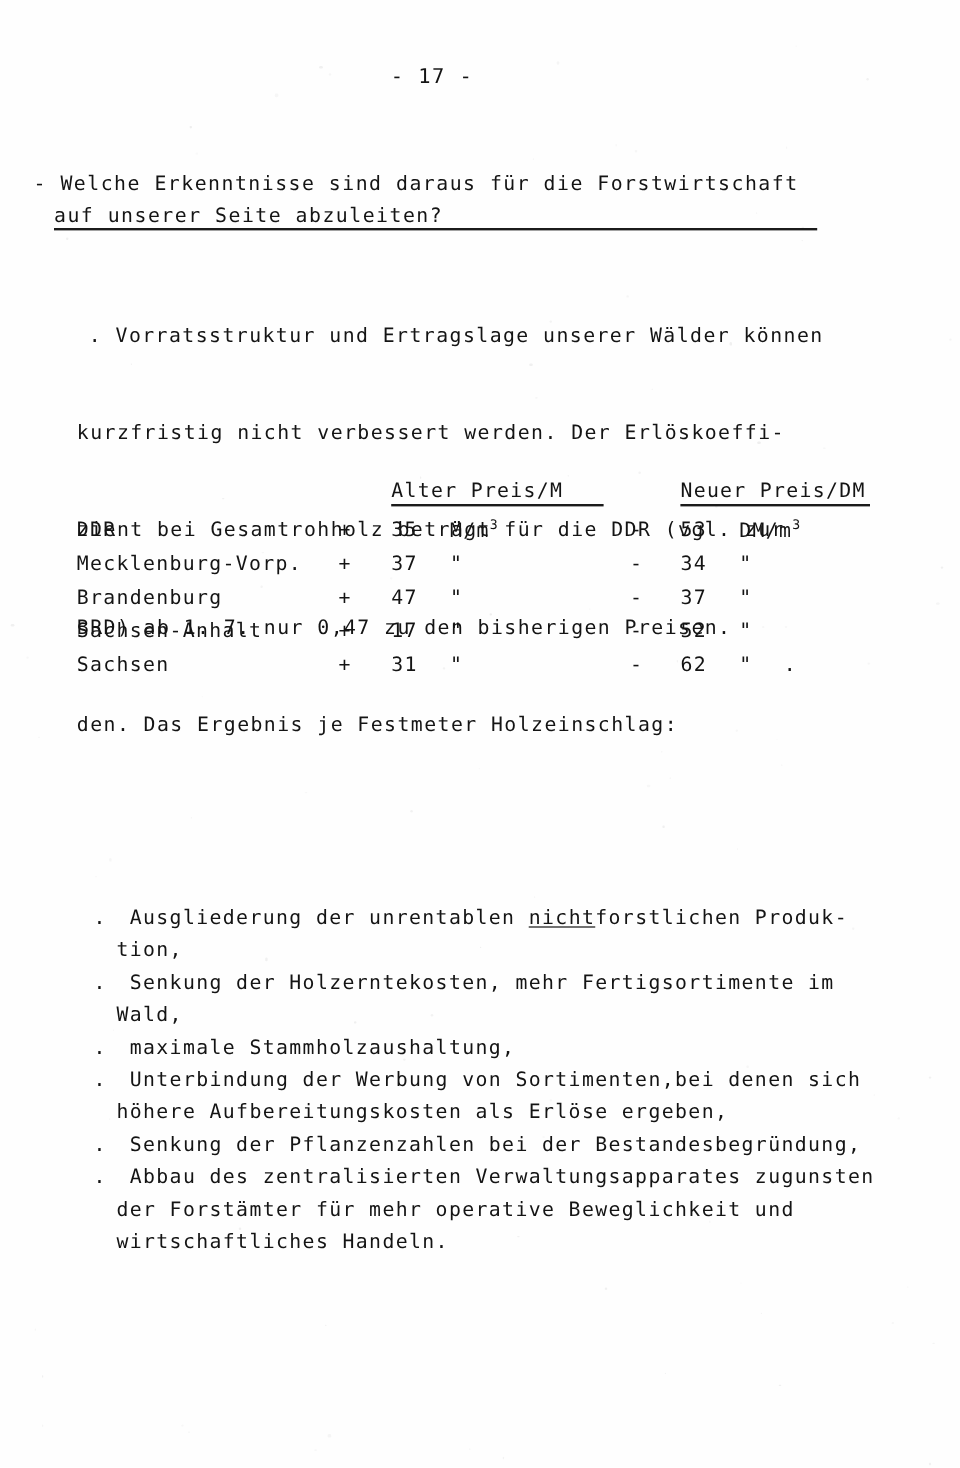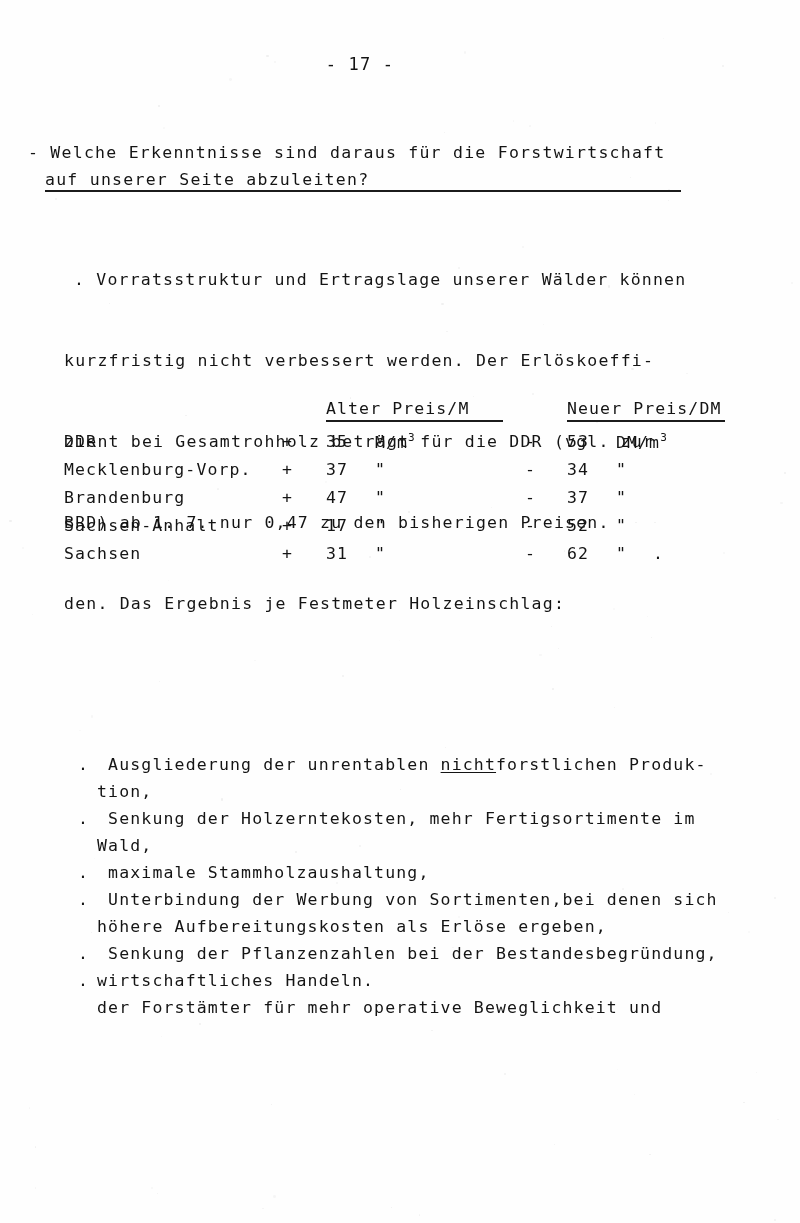--- a/index.html
+++ b/index.html
@@ -339,16 +339,16 @@
   </div>
 
 
 
   <div class="blist" id="blist">
       <span class="bitem"><span class="marker">.</span><span class="cont"><span> Ausgliederung der unrentablen </span><span class="ul-word">nicht</span><span>forstlichen Produk-</span></span><span class="cont">tion,</span></span>
       <span class="bitem"><span class="marker">.</span><span class="cont"><span> Senkung der Holzerntekosten, mehr Fertigsortimente im</span></span><span class="cont">Wald,</span></span>
       <span class="bitem"><span class="marker">.</span><span class="cont"><span> maximale Stammholzaushaltung,</span></span></span>
       <span class="bitem"><span class="marker">.</span><span class="cont"><span> Unterbindung der Werbung von Sortimenten,bei denen sich</span></span><span class="cont">höhere Aufbereitungskosten als Erlöse ergeben,</span></span>
       <span class="bitem"><span class="marker">.</span><span class="cont"><span> Senkung der Pflanzenzahlen bei der Bestandesbegründung,</span></span></span>
-      <span class="bitem"><span class="marker">.</span><span class="cont">wirtschaftliches Handeln.</span><span class="cont">der Forstämter für mehr operative Beweglichkeit und</span></span>
+      <span class="bitem"><span class="marker">.</span><span class="cont"><span> Abbau des zentralisierten Verwaltungsapparates zugunsten</span></span><span class="cont">der Forstämter für mehr operative Beweglichkeit und</span><span class="cont">wirtschaftliches Handeln.</span></span>
     </div>
 
 </div>
 
 </body></html>

